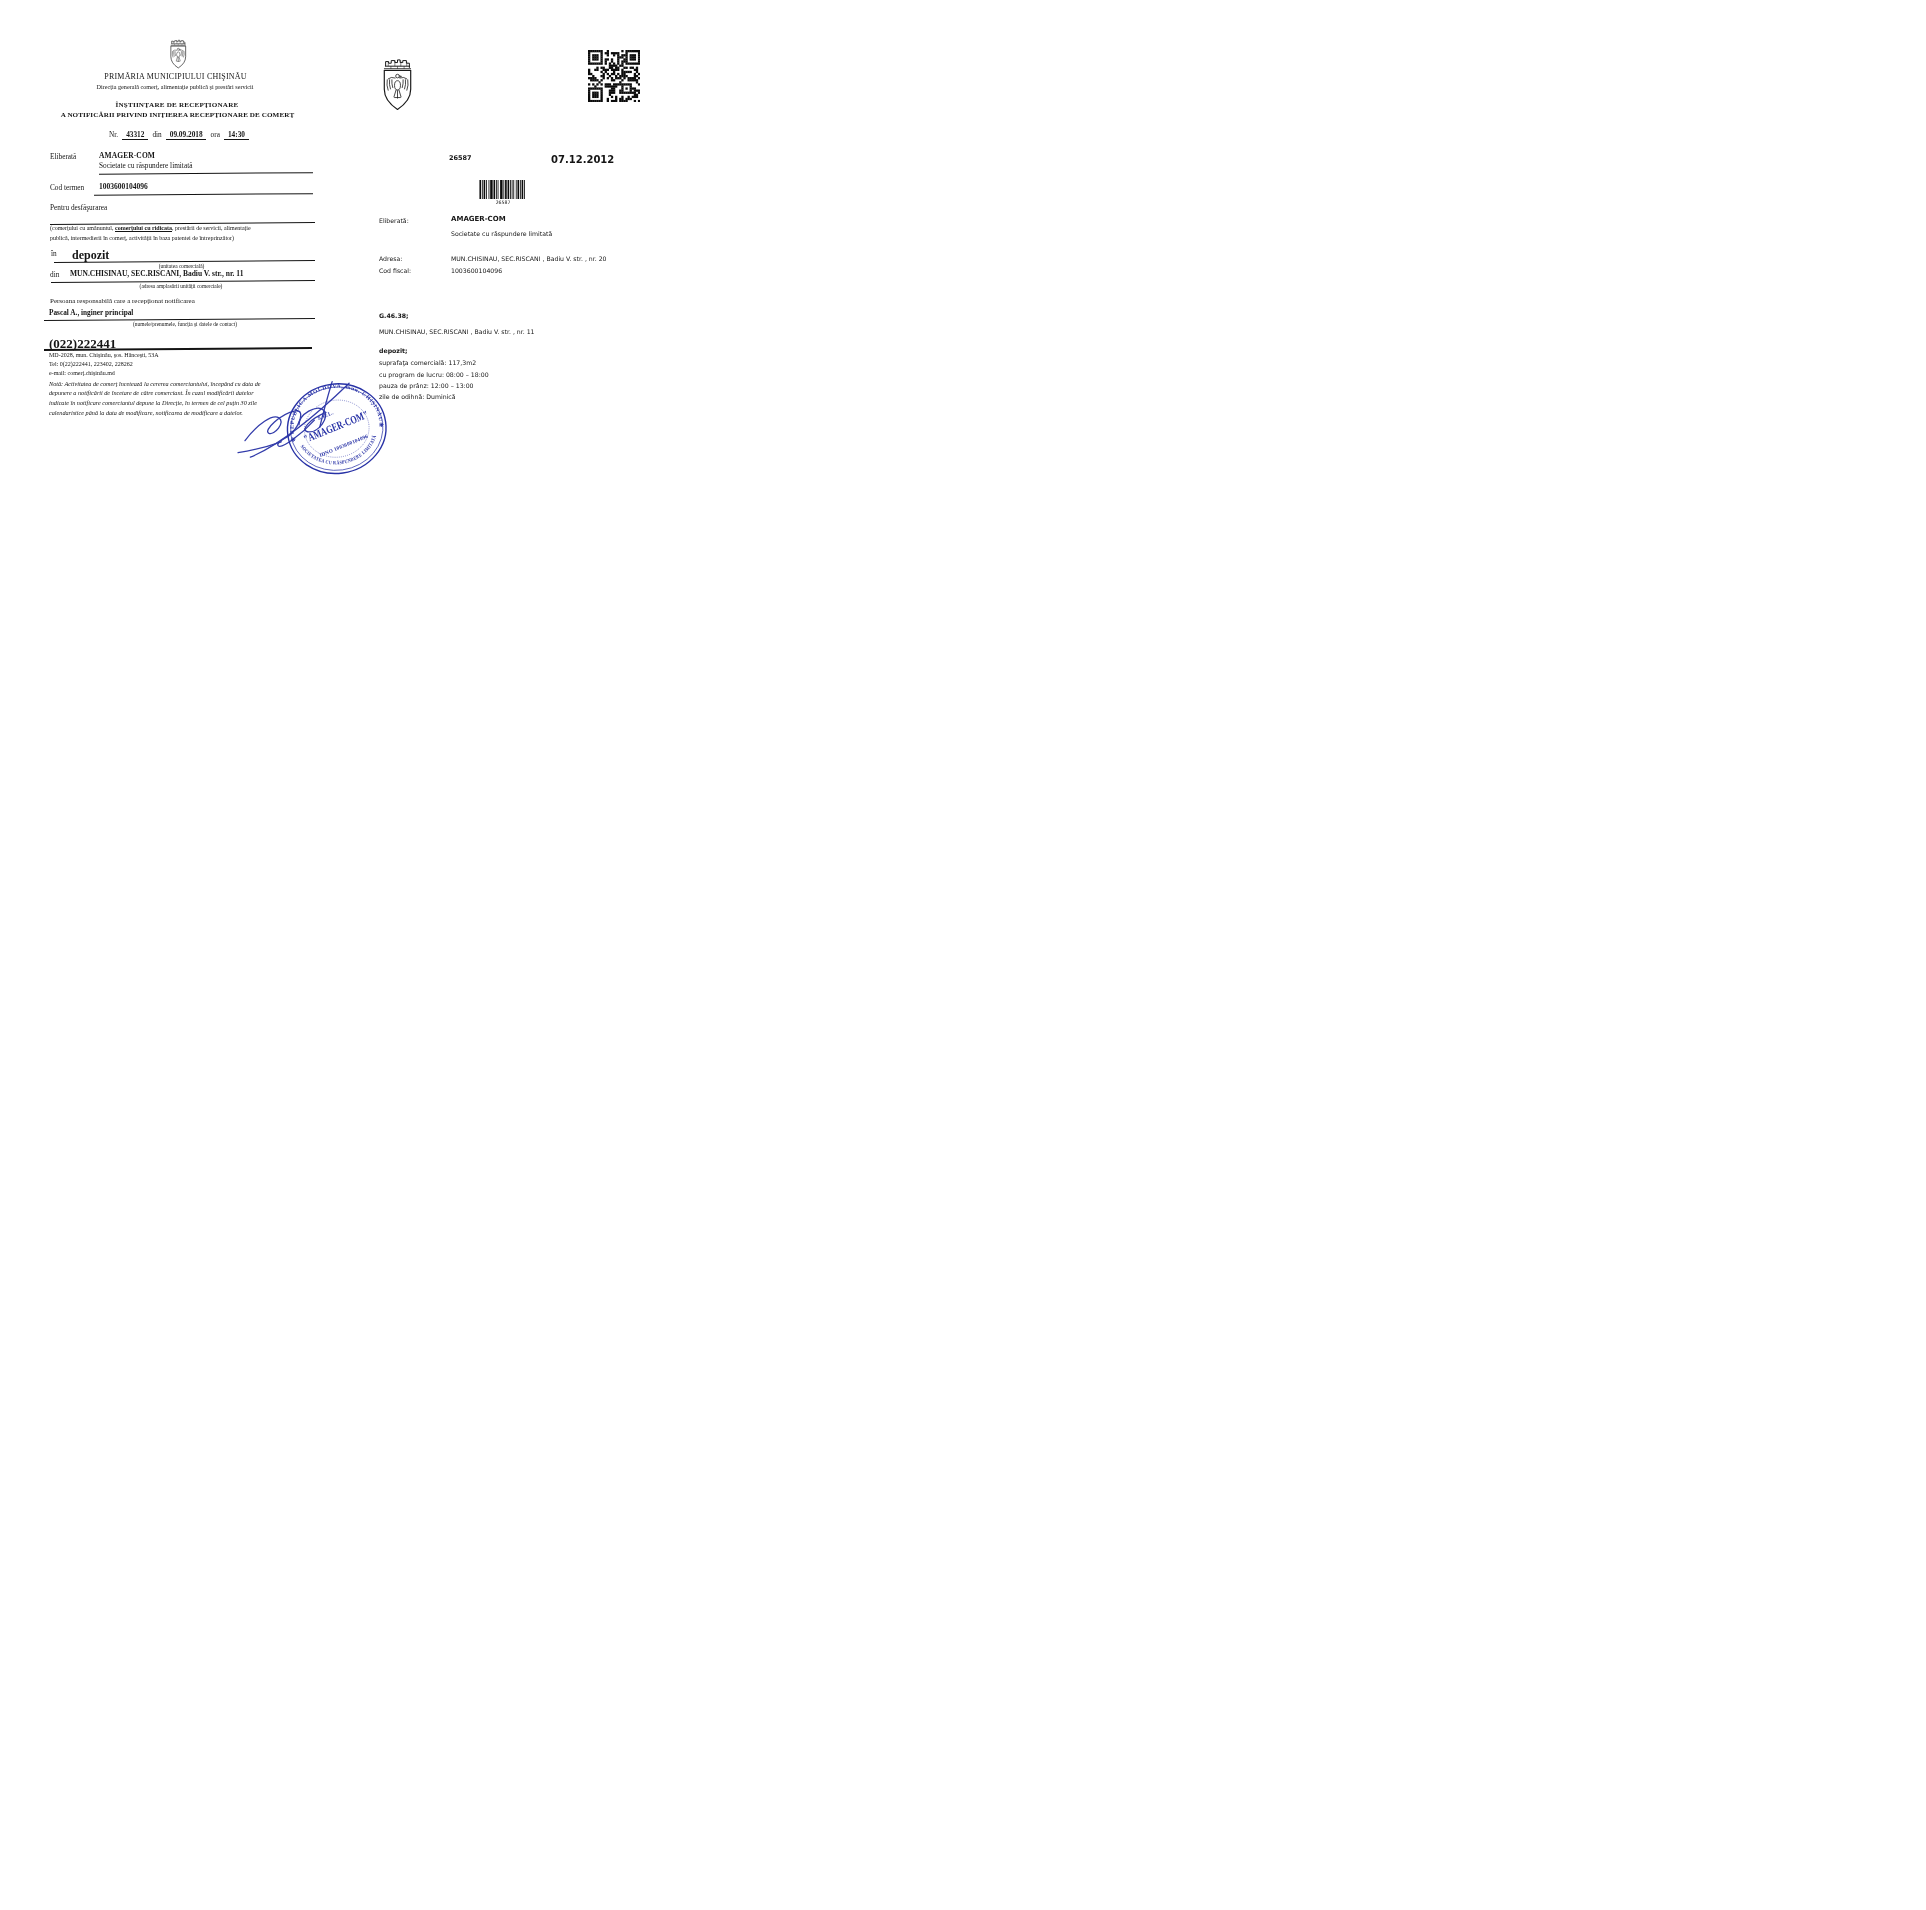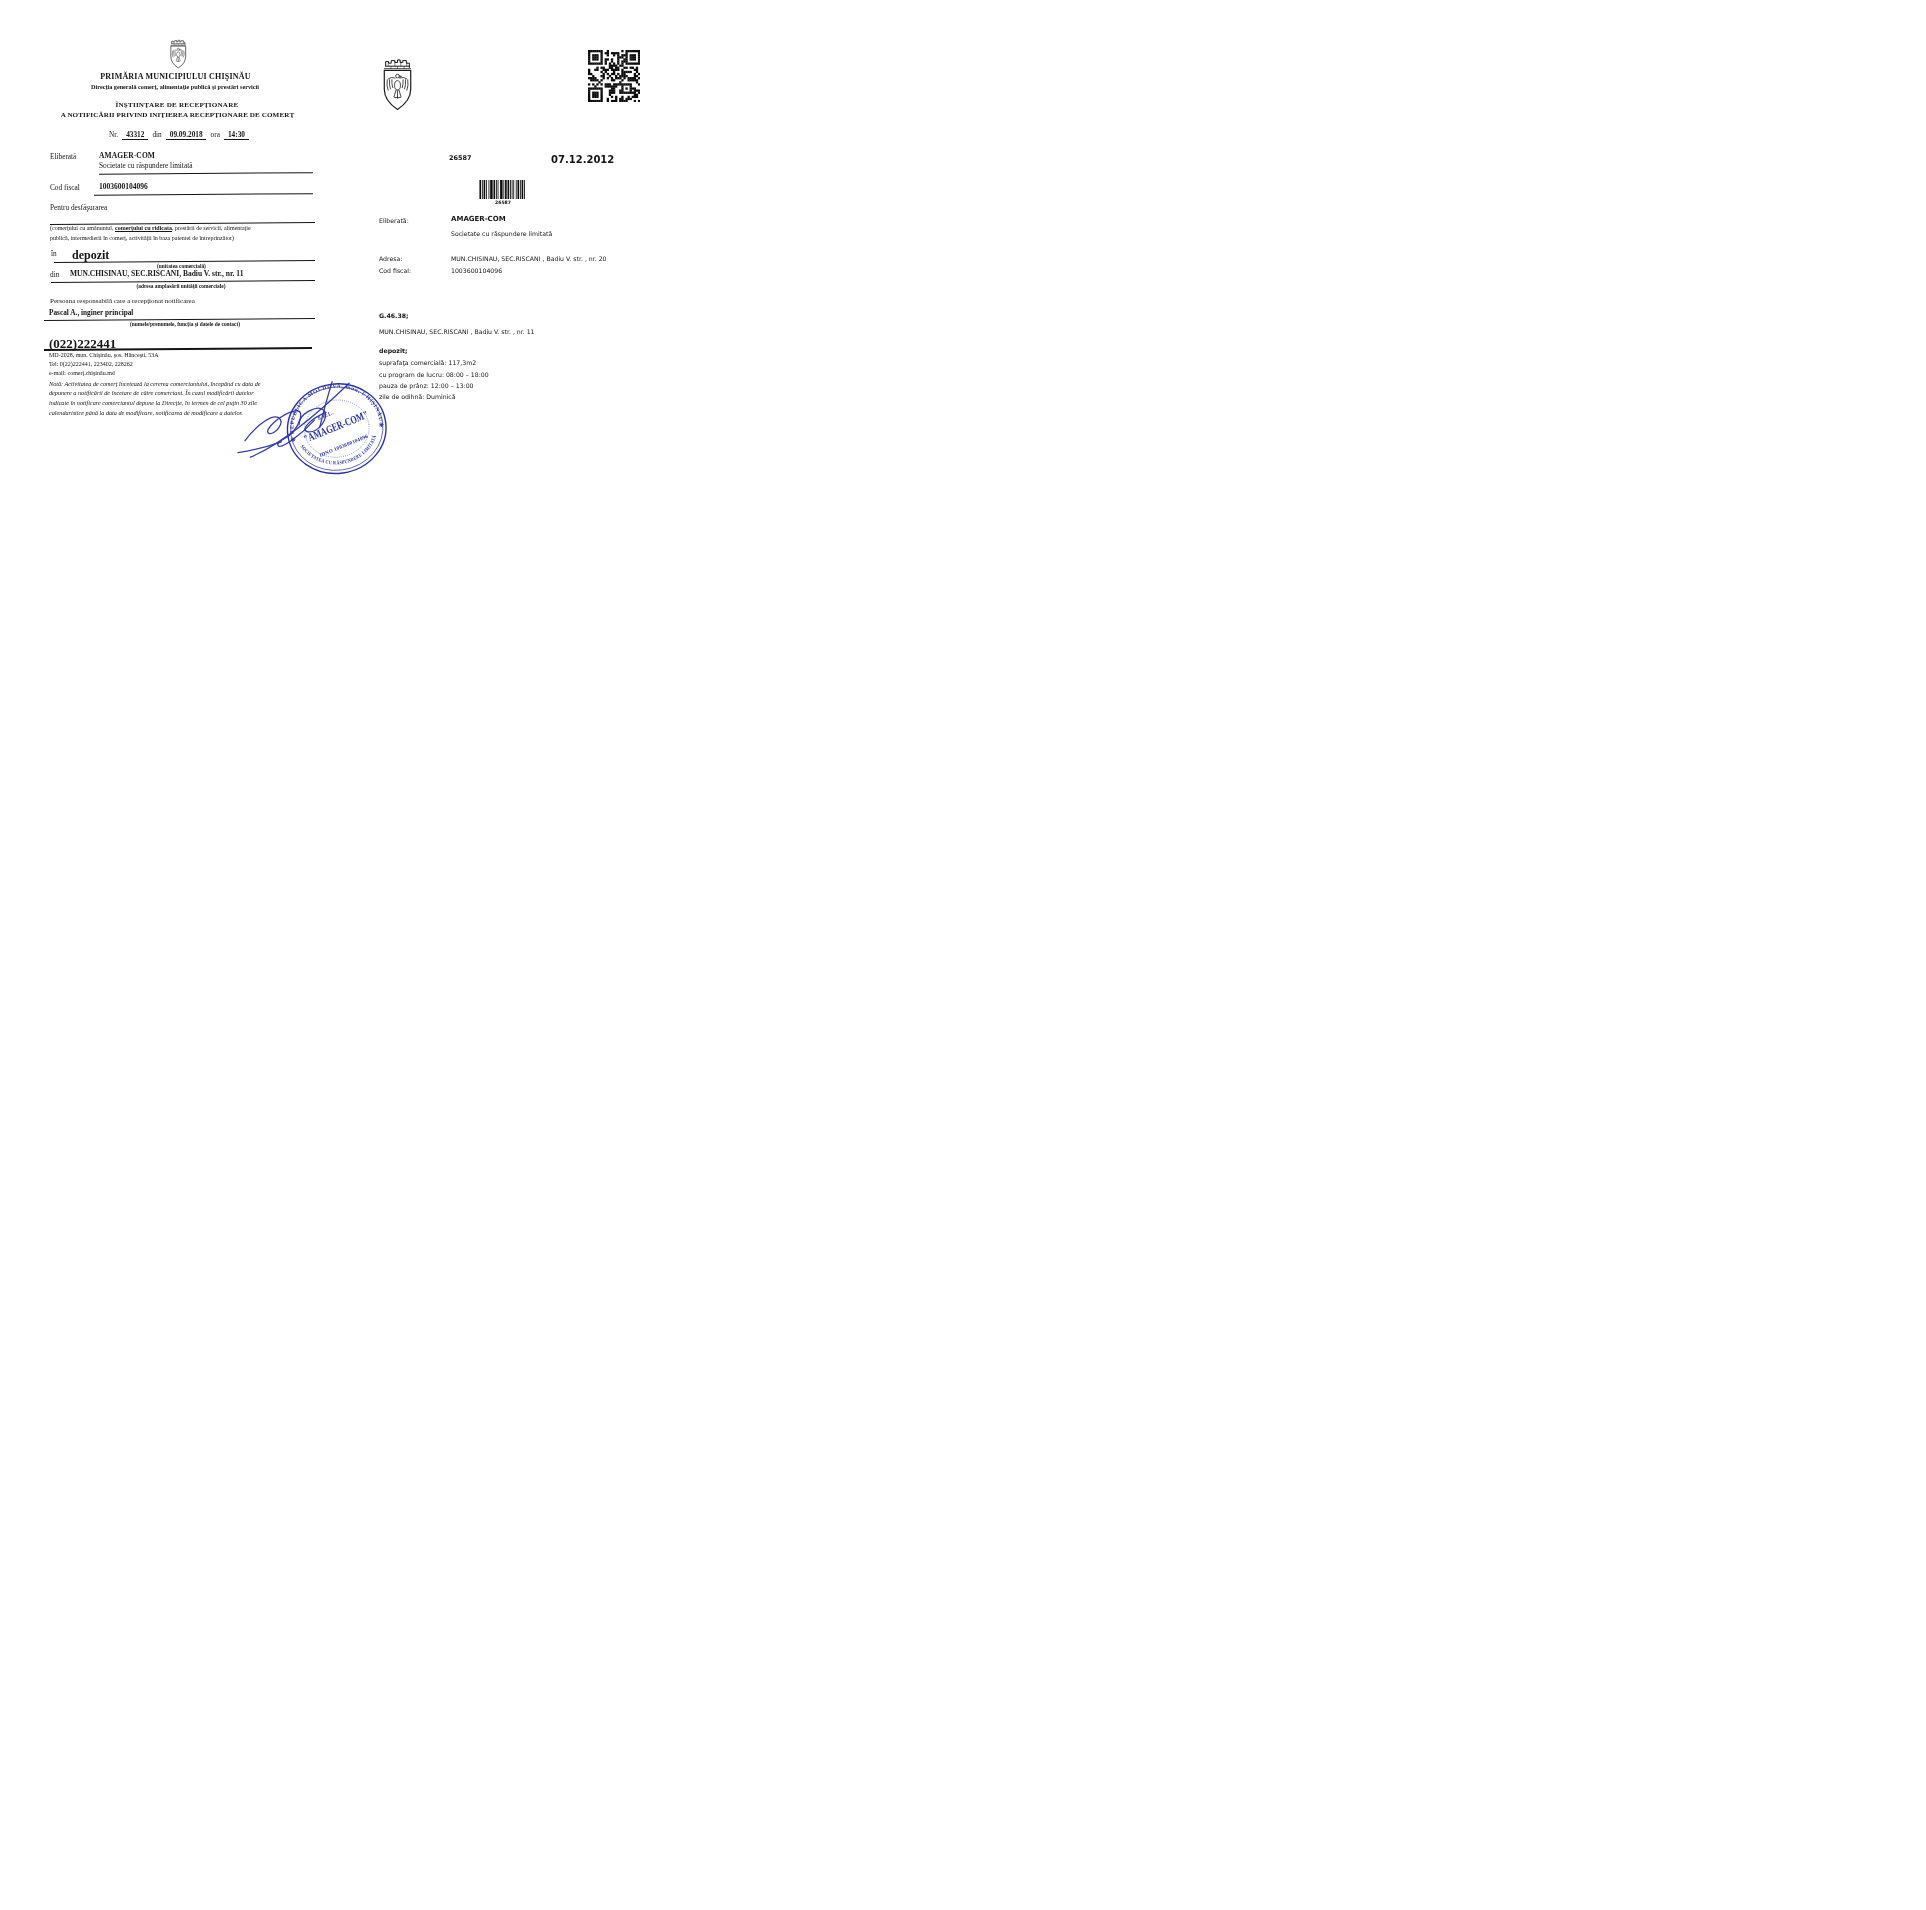--- a/index.html
+++ b/index.html
@@ -3,21 +3,21 @@
 <meta charset="utf-8">
 <style>
   html,body{margin:0;padding:0;background:#ffffff;}
   .page{position:relative;width:676px;height:478px;background:#ffffff;overflow:hidden;
         font-family:"Liberation Serif",serif;color:#151515;}
   .abs{position:absolute;}
   .serif{font-family:"Liberation Serif",serif;}
   .sans{font-family:"DejaVu Sans","Liberation Sans",sans-serif;}
   .b{font-weight:bold;}
   .i{font-style:italic;}
-  .center{text-align:center;font-weight:bold;}
+  .center{text-align:center;}
   .nowrap{white-space:nowrap;}
   .rule{position:absolute;height:0;border-top:1px solid #141414;transform:rotate(-0.45deg);}
   .rule.thick{border-top-width:2.3px;}
   .uv{border-bottom:1.2px solid #141414;padding:0 3.9px 0.4px 3.9px;margin-top:36px;}
   .caption{font-size:5.4px;}
   .labelcol{font-size:7.3px;}
   .r-label{font-size:6.2px;}
   .r-val{font-size:6.2px;}
   svg{display:block;}
 </style>
@@ -69,21 +69,21 @@
     <span class="b uv">09.09.2018</span>
     <span style="margin:0 2.3px">ora</span>
     <span class="b uv">14:30</span>
   </div>
 
   <div class="abs serif labelcol" style="left:50px;top:152px">Eliberată</div>
   <div class="abs serif b" style="left:99px;top:151px;font-size:7.5px;letter-spacing:0.1px">AMAGER-COM</div>
   <div class="abs serif" style="left:99px;top:161px;font-size:7.3px">Societate cu răspundere limitată</div>
   <div class="rule" style="left:99px;top:173px;width:214px"></div>
 
-  <div class="abs serif labelcol" style="left:50px;top:183px">Cod fiscal</div>
+  <div class="abs serif labelcol" style="left:50px;top:183px">Cod termen</div>
   <div class="abs serif b" style="left:99px;top:182px;font-size:7.5px">1003600104096</div>
   <div class="rule" style="left:94px;top:194px;width:219px"></div>
 
   <div class="abs serif labelcol" style="left:50px;top:203px">Pentru desfăşurarea</div>
   <div class="rule" style="left:50px;top:223px;width:265px;border-top-width:1.2px"></div>
   <div class="abs serif nowrap" style="left:50px;top:225px;font-size:6px">
     <span>(comerţului cu amănuntul,  </span><span class="b" style="border-bottom:1px solid #141414">comerţului cu ridicata</span><span>,  prestării de servicii, alimentaţie</span>
   </div>
   <div class="abs serif nowrap" style="left:50px;top:235px;font-size:6px">publică, intermedierii în comerţ, activităţii în baza patentei de întreprinzător)</div>
 

